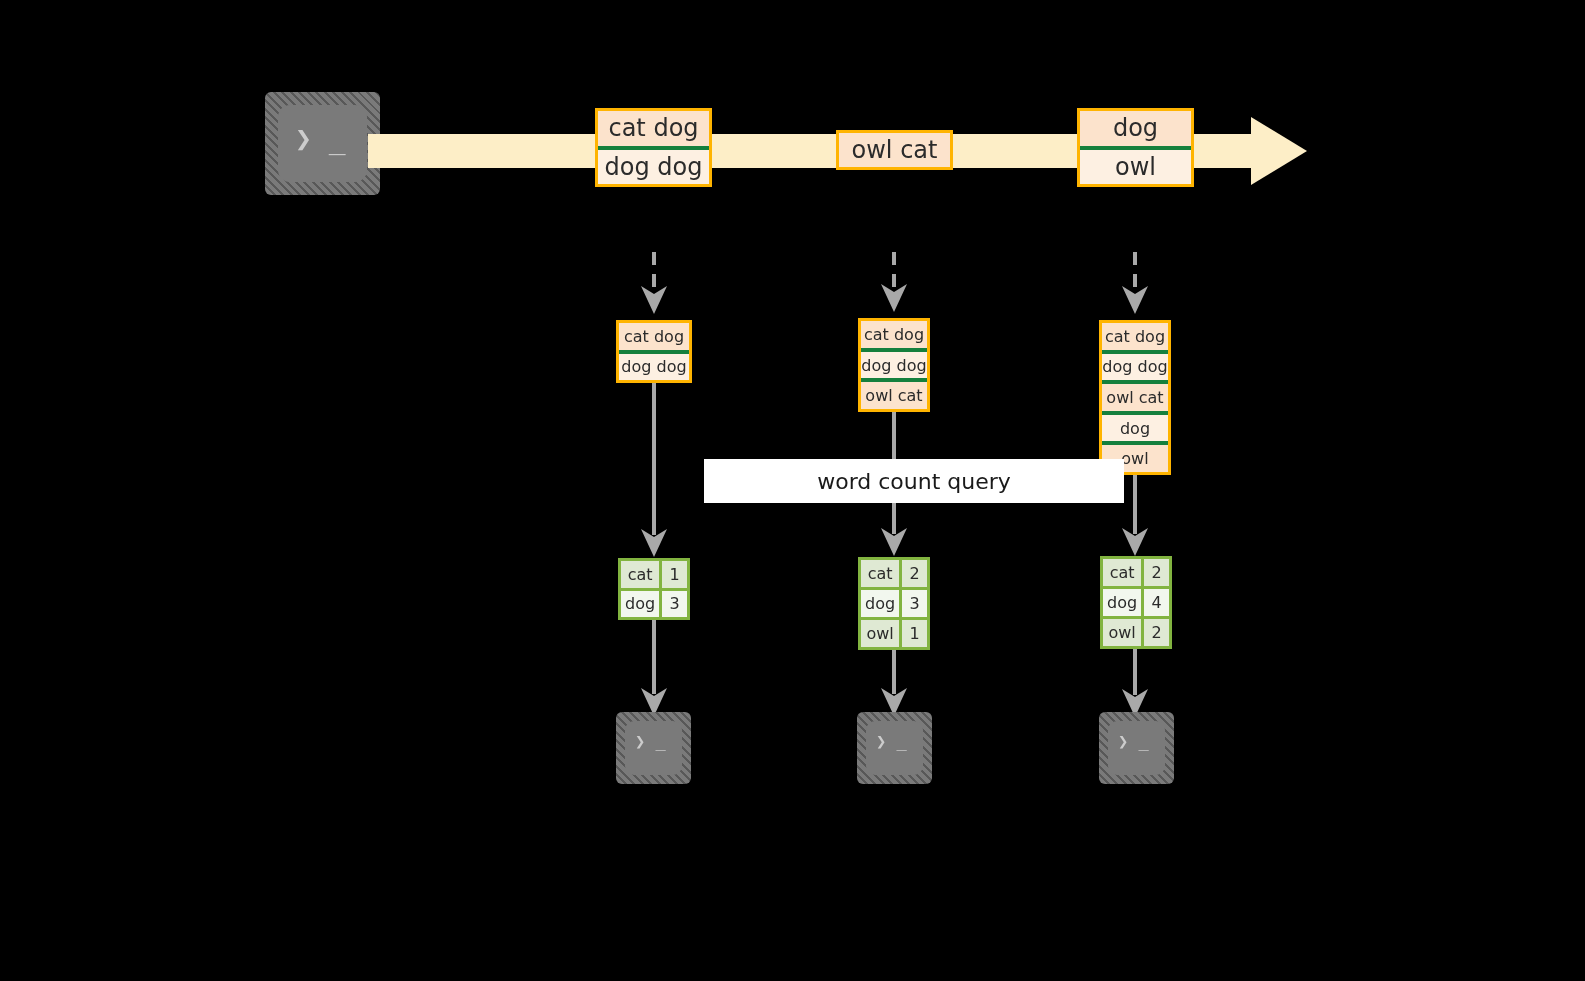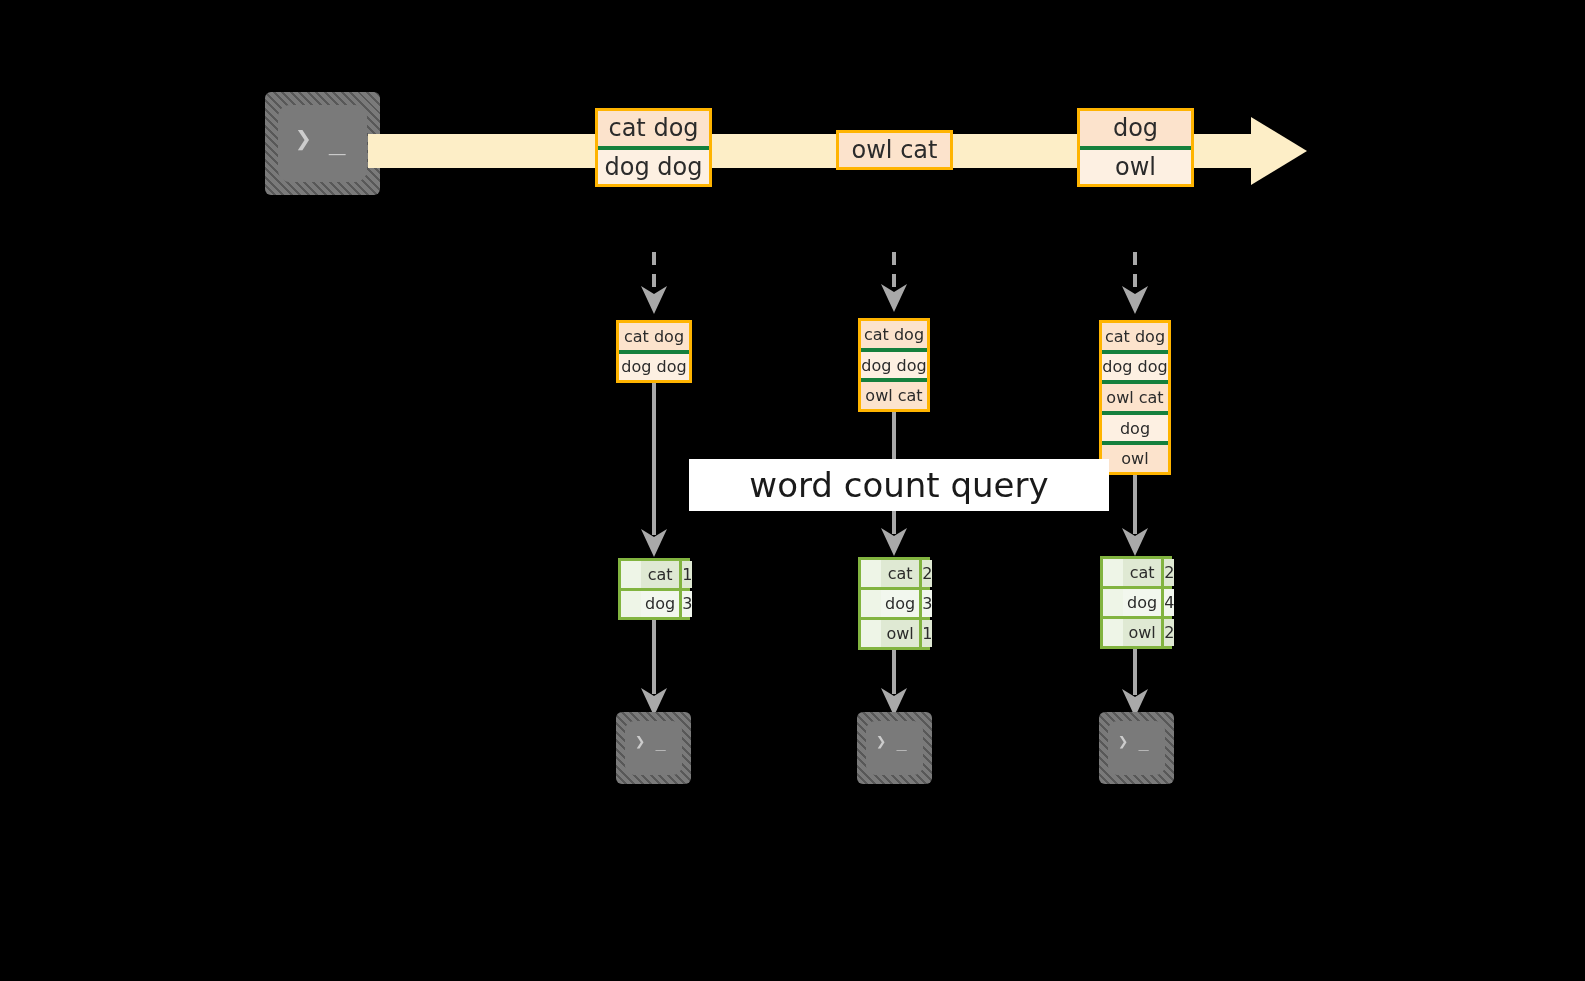--- a/index.html
+++ b/index.html
@@ -96,21 +96,21 @@
   .gbox .gk, .gbox .gv {
     box-sizing: border-box;
     display: flex;
     align-items: center;
     justify-content: center;
     color: #2b2b2b;
     background: #f2f7ee;
     white-space: nowrap;
   }
   .gbox .grow.shade .gk, .gbox .grow.shade .gv { background: #dfe9d3; }
-  .gbox .gk { flex: 0 0 58%; margin-left: 20px; }
+  .gbox .gk { flex: 0 0 58%; }
   .gbox .gv { flex: 1 1 auto; border-left: 3px solid #82b440; }
 
   
   .conn { position: absolute; overflow: visible; }
   .conn line { stroke: #a9a9a9; }
   .conn polygon { fill: #a9a9a9; }
 
   
   .qlabel {
     position: absolute;
@@ -262,17 +262,17 @@
   <svg class="conn" style="left:1115px; top:649px; width:40px; height:72px;" viewBox="0 0 40 72">
     <line x1="20" y1="0" x2="20" y2="46" stroke-width="4"></line>
     <polygon points="20,68 7,40 20,48 33,40"></polygon>
   </svg>
 
   <div class="terminal small" style="left:1099px; top:712px; width:75px; height:72px;">
     <div class="inner"></div>
     <div class="prompt" style="left:19px; top:21px; font-size:17px;">❯ _</div>
   </div>
 
-  <div class="qlabel" style="left:689px; top:459px; width:420px; height:52px; font-size:34px;">
+  <div class="qlabel" style="left:704px; top:459px; width:420px; height:44px; font-size:22px;">
     <span>word count query</span>
   </div>
 
 </div>
 
 </body></html>

